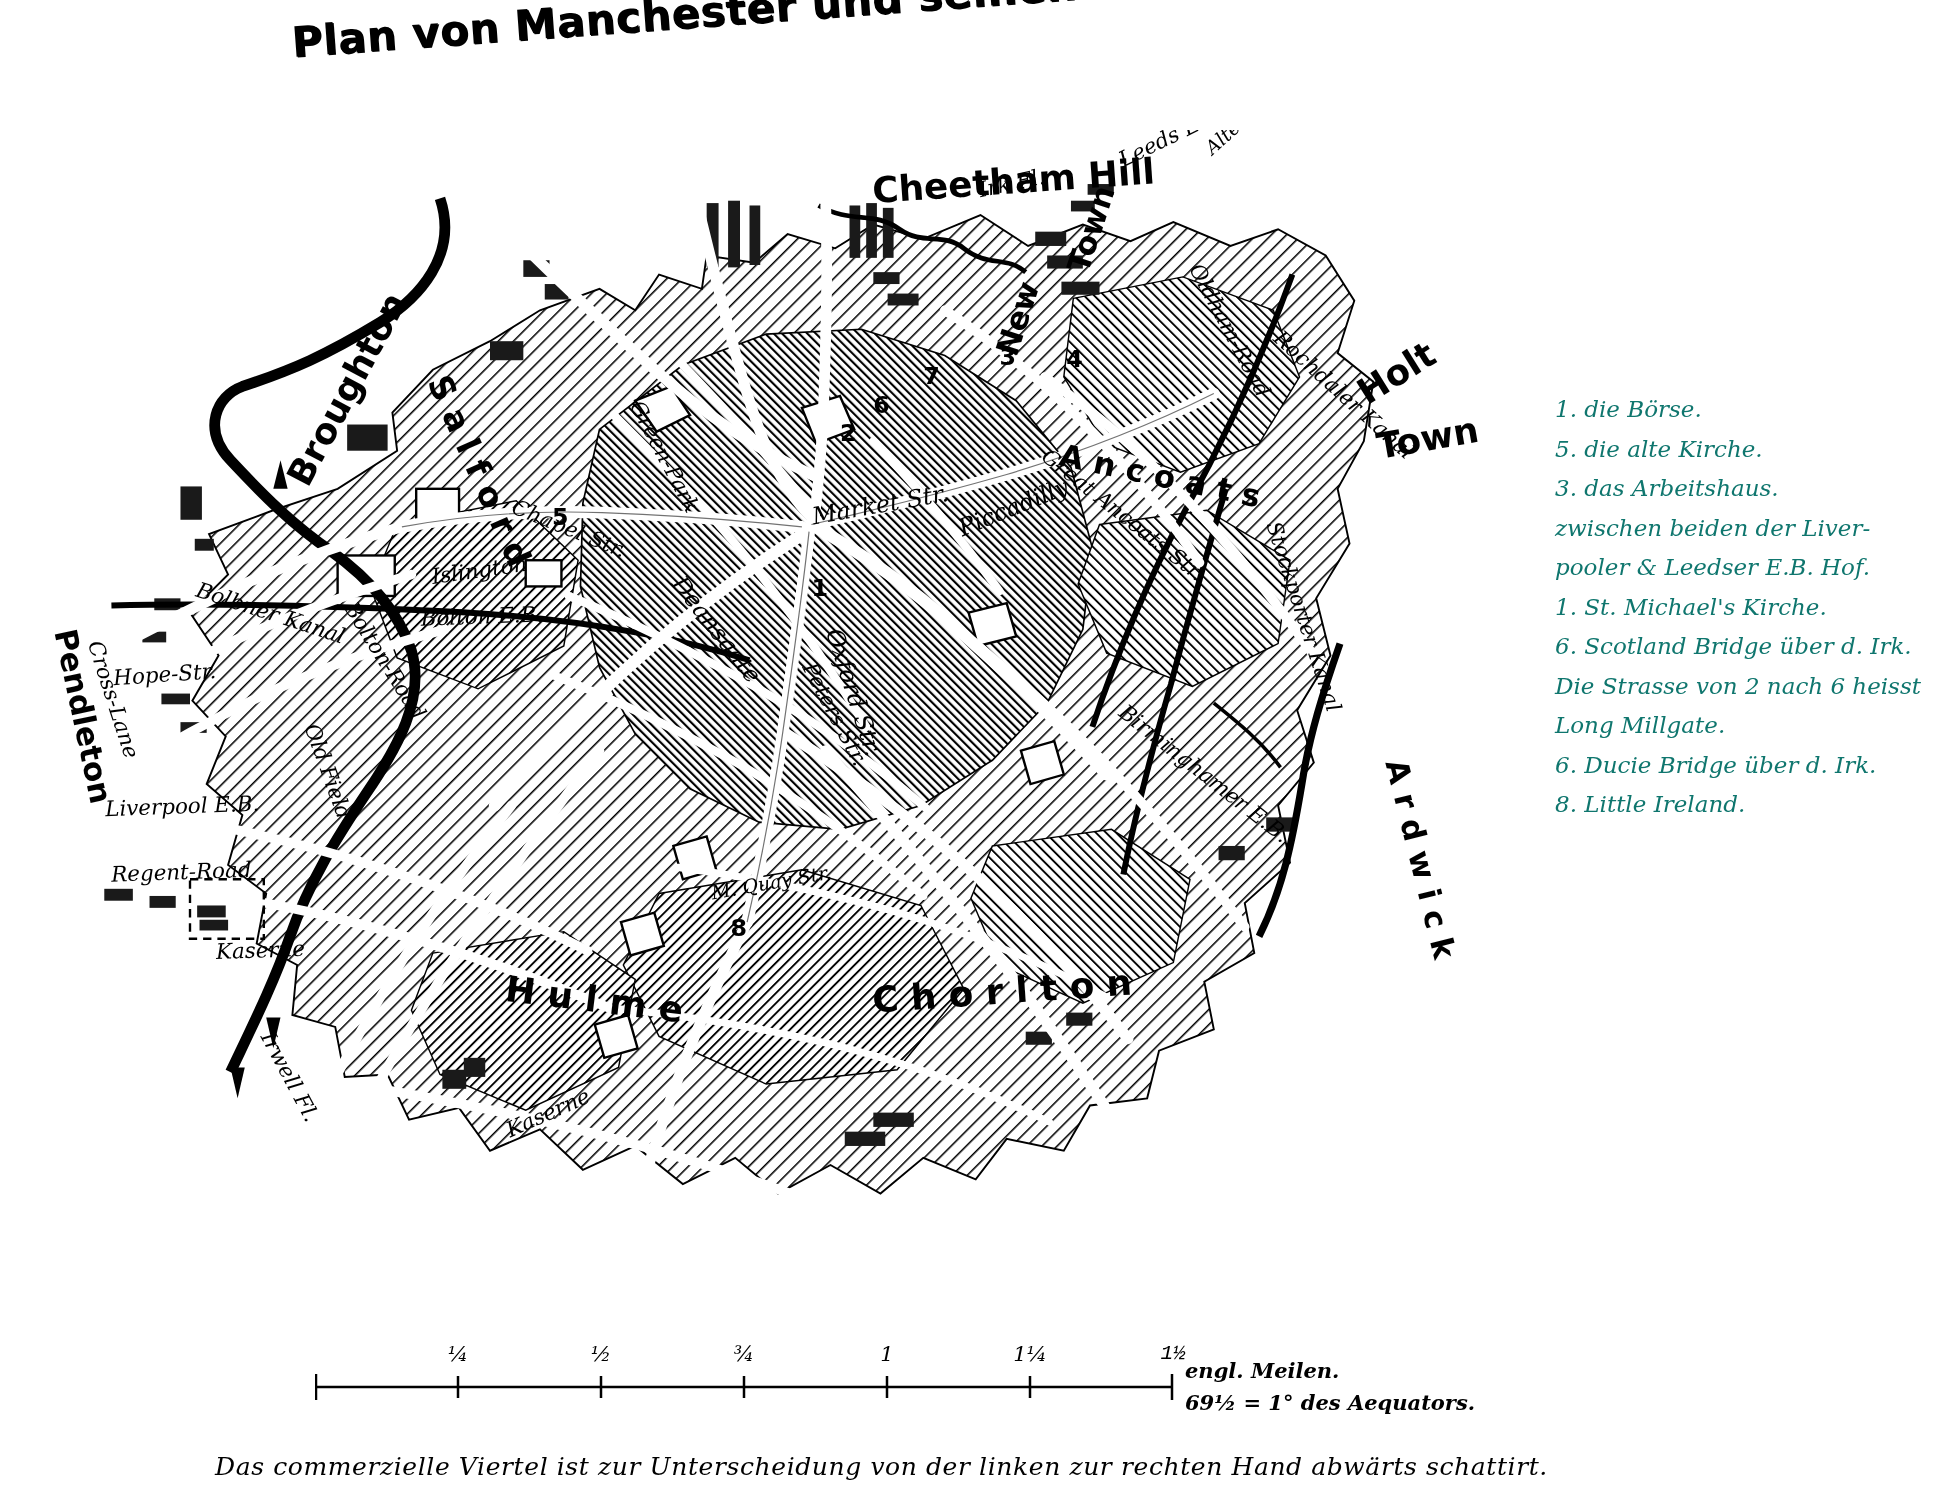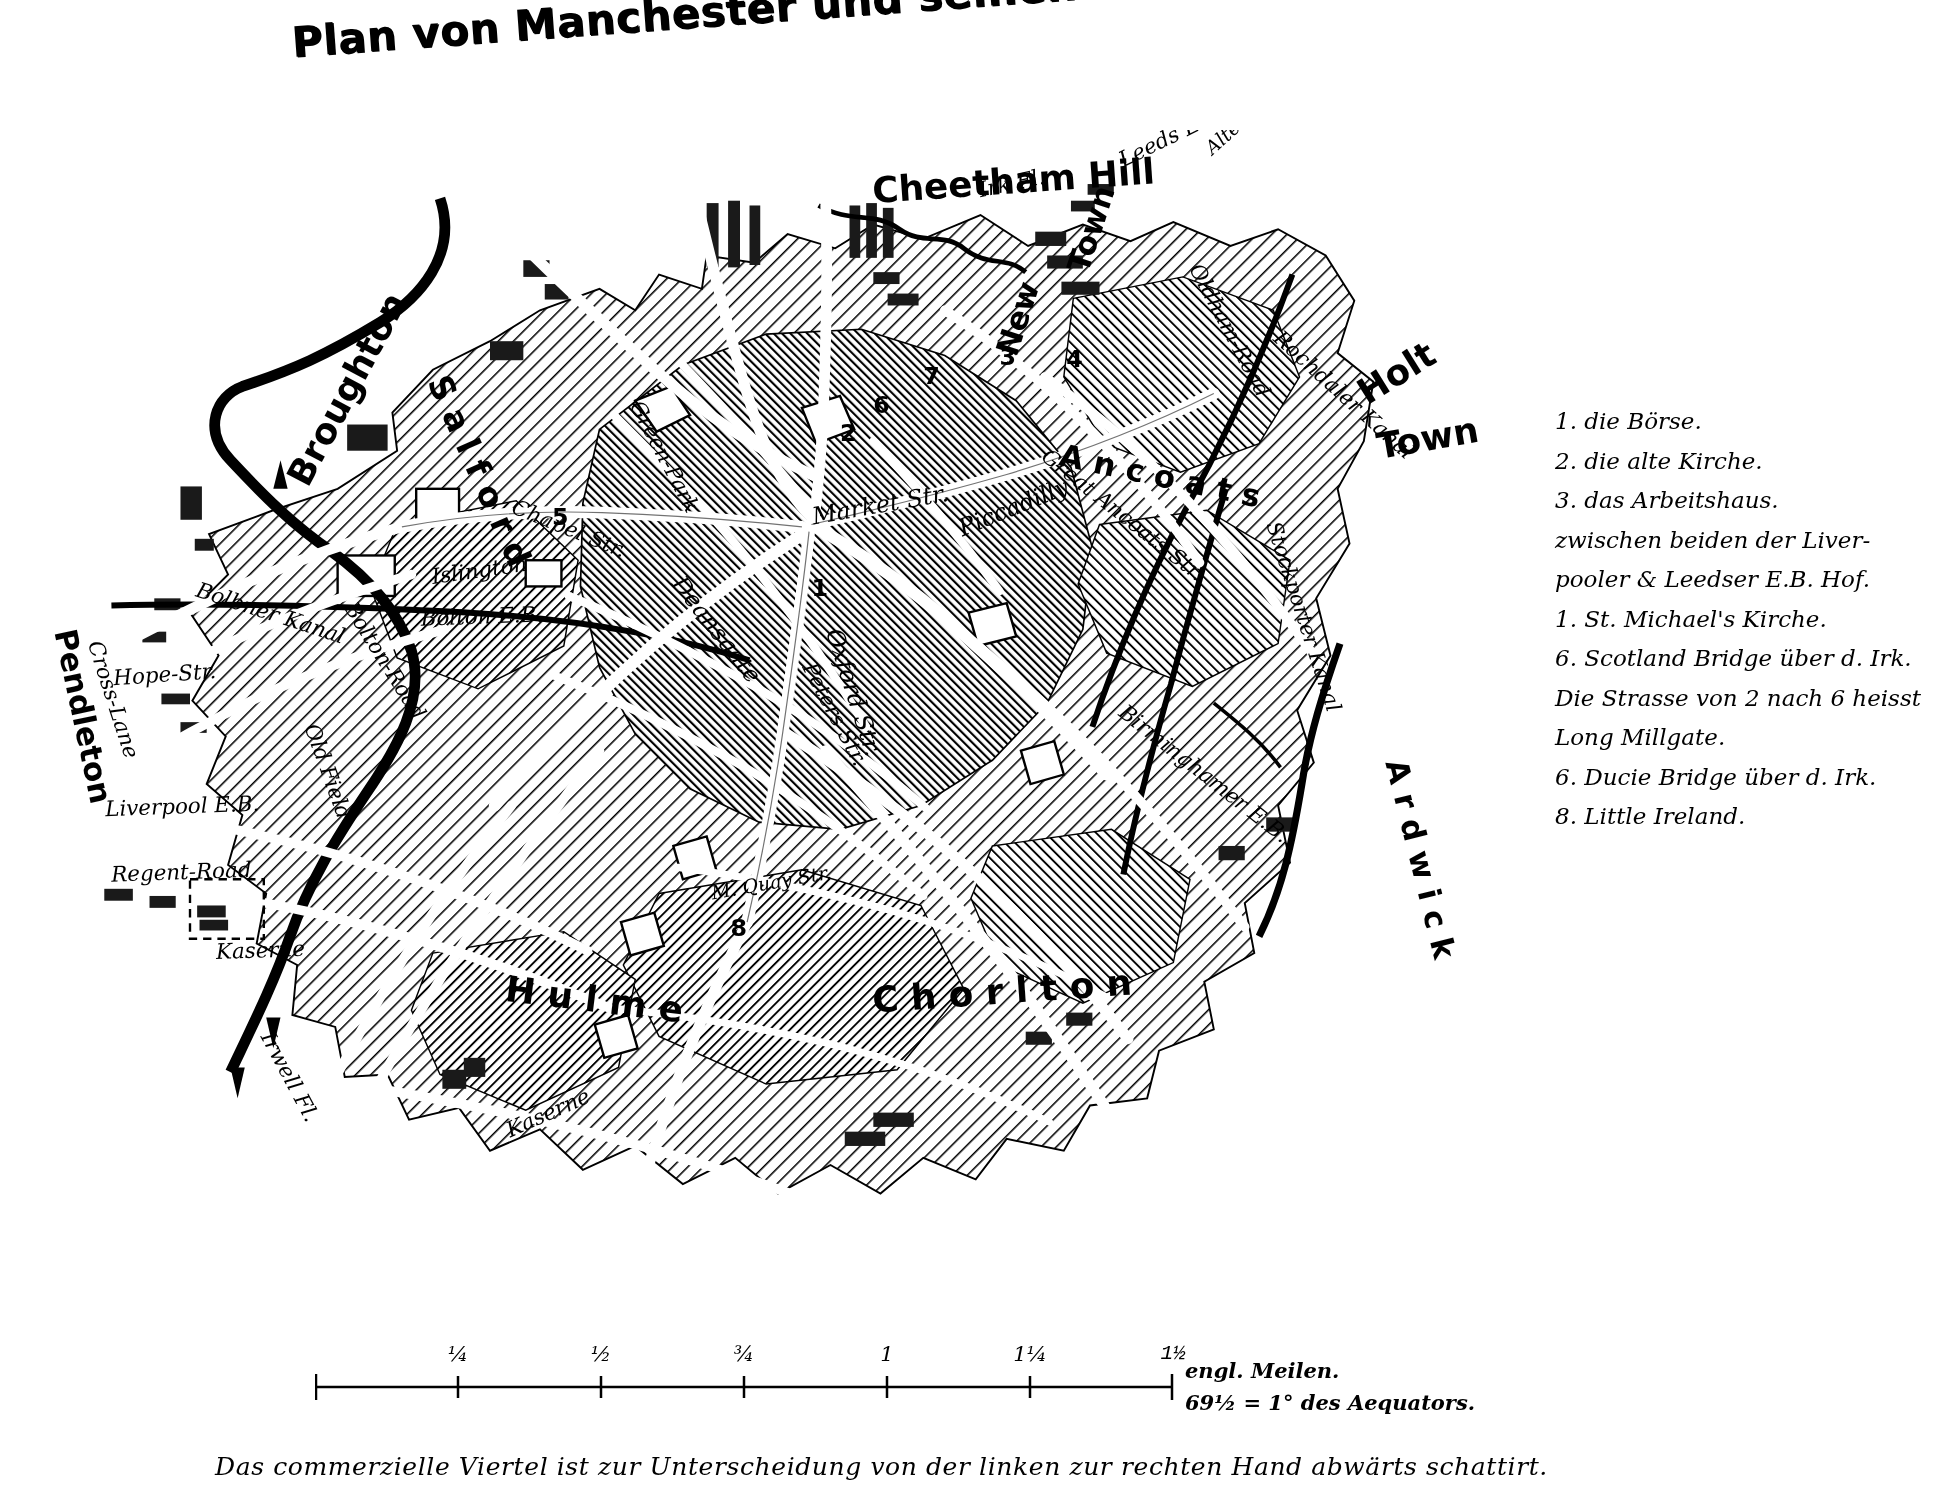--- a/index.html
+++ b/index.html
@@ -50,22 +50,21 @@
   
   #legend {
     position: absolute;
     left: 1555px;
     top: 390px;
     width: 370px;
     font-family: "DejaVu Serif", serif;
     font-style: italic;
     font-size: 23px;
     line-height: 1.72;
-    color: #000000;
-    margin-top: 12px;
+    color: #0f766e;
   }
   #legend .legend-line {
     white-space: nowrap;
   }
   
   #scale-bar-wrap {
     position: absolute;
     left: 315px;
     top: 1340px;
     width: 880px;
@@ -346,21 +345,21 @@
           <text x="430" y="330" font-size="20" class="mlabel-bold">5</text>
           <text x="700" y="236" font-size="20" class="mlabel-bold">6</text>
           <text x="742" y="212" font-size="20" class="mlabel-bold">7</text>
           <text x="580" y="676" font-size="20" class="mlabel-bold">8</text>
         </g>
     </svg>
   </div>
 
   <div id="legend">
     <div class="legend-line">1. die Börse.</div>
-    <div class="legend-line">2. die alte Kirche.</div>
+    <div class="legend-line">5. die alte Kirche.</div>
     <div class="legend-line">3. das Arbeitshaus.</div>
     <div class="legend-line">zwischen beiden der Liver-</div>
     <div class="legend-line">pooler &amp; Leedser E.B. Hof.</div>
     <div class="legend-line">1. St. Michael's Kirche.</div>
     <div class="legend-line">6. Scotland Bridge über d. Irk.</div>
     <div class="legend-line">Die Strasse von 2 nach 6 heisst</div>
     <div class="legend-line">Long Millgate.</div>
     <div class="legend-line">6. Ducie Bridge über d. Irk.</div>
     <div class="legend-line">8. Little Ireland.</div>
   </div>

